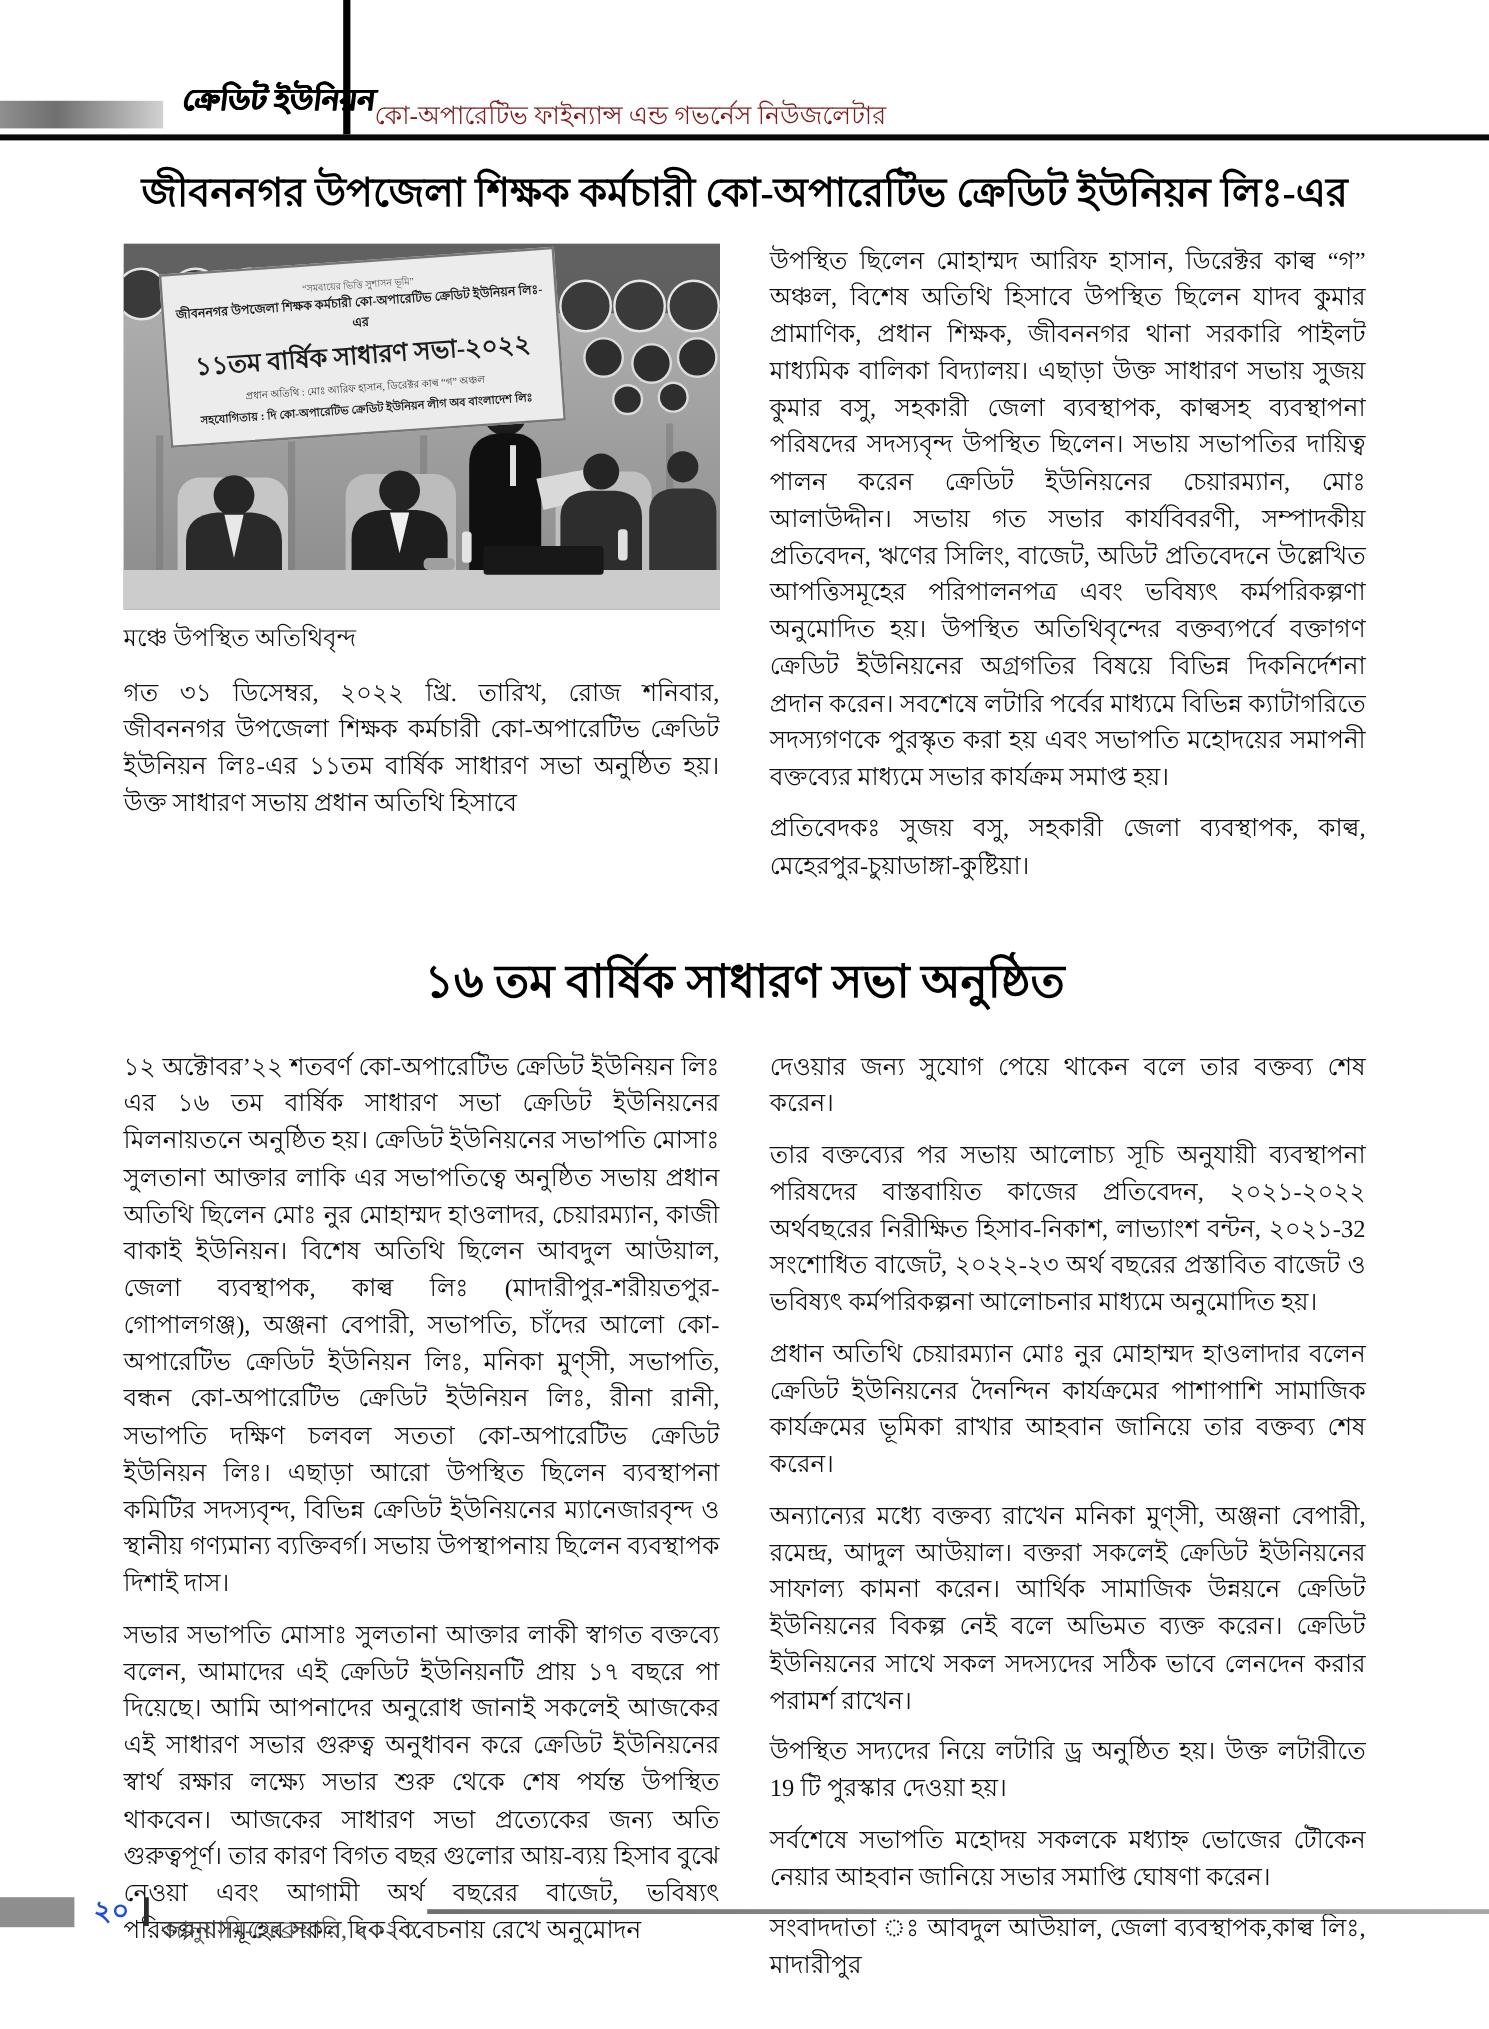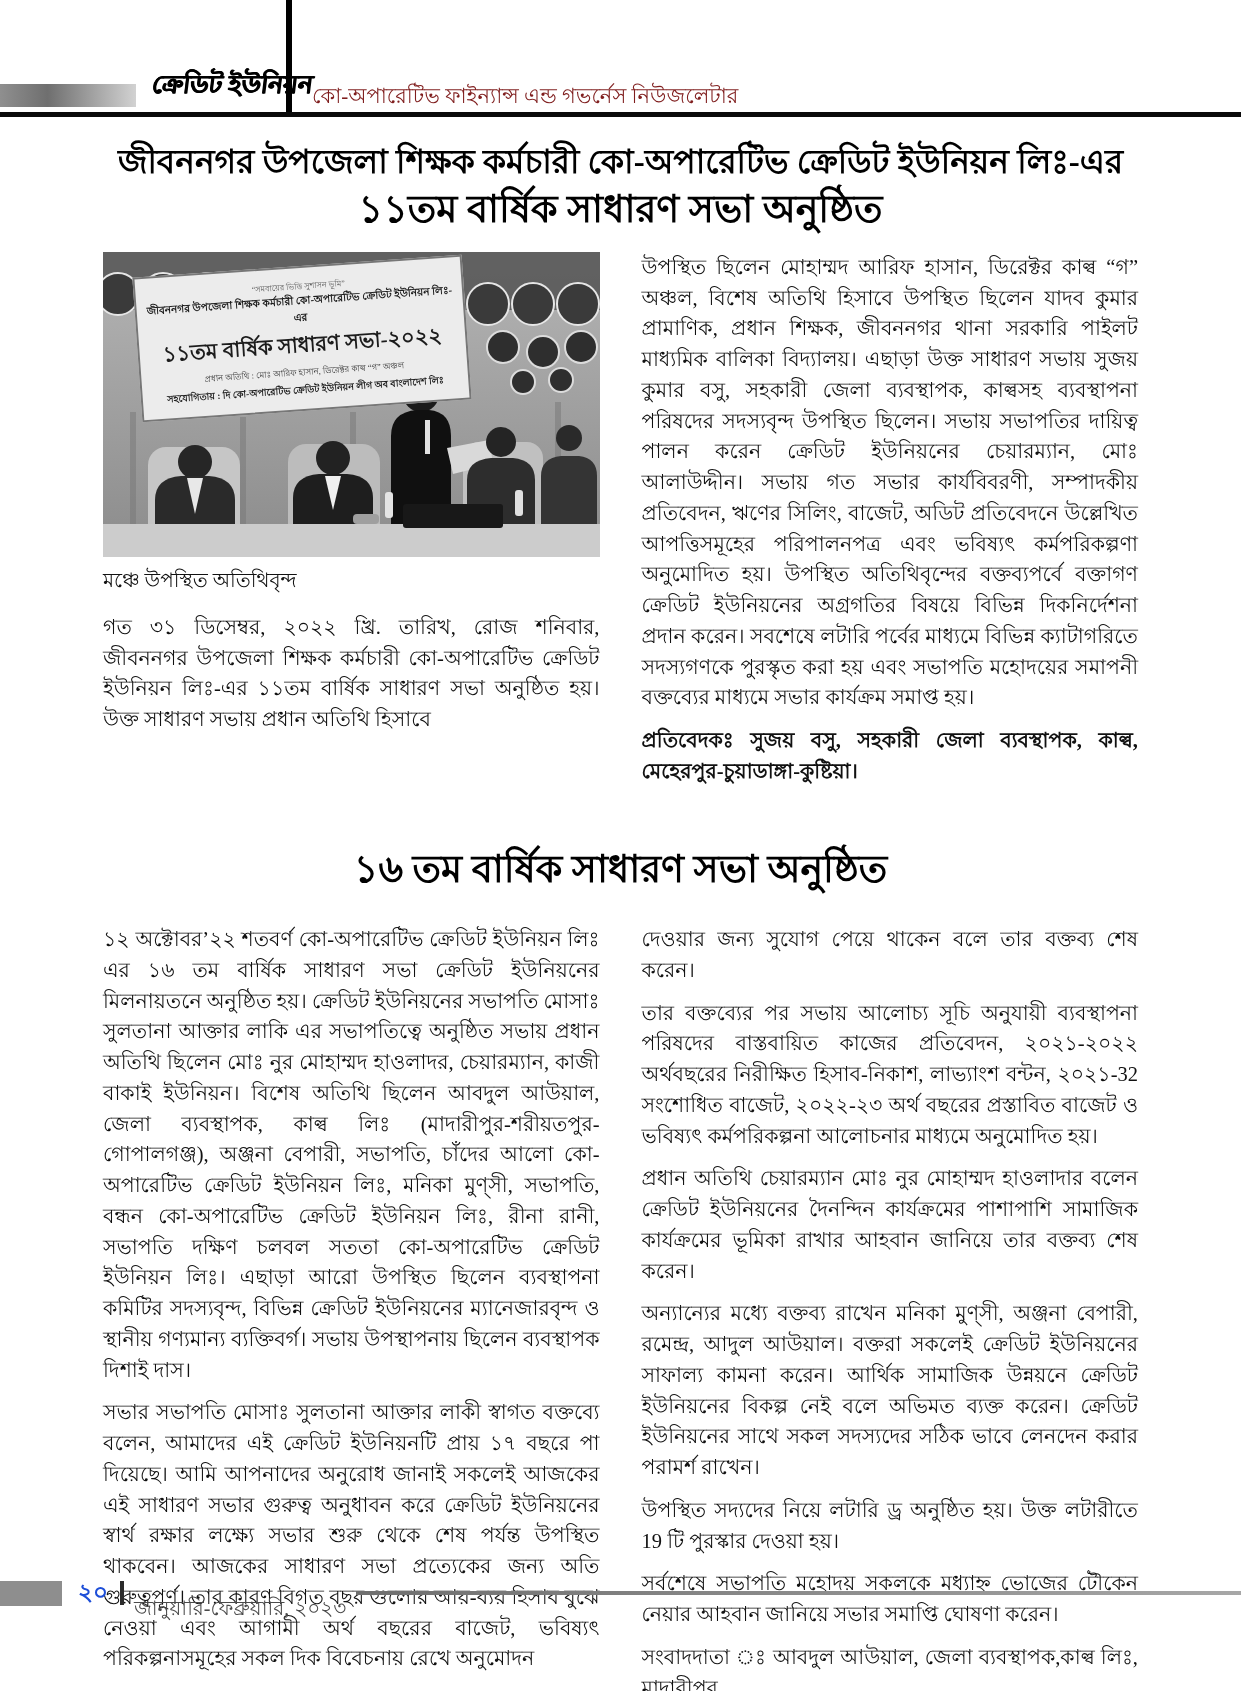--- a/index.html
+++ b/index.html
@@ -36,21 +36,21 @@
   .headline{ text-align:center; font-weight:700; color:#000; }
   .headline .l1{font-size:33px;line-height:1.35;}
   .headline .l2{font-size:38px;line-height:1.3;}
   .hl-1{margin-top:22px;}
   .hl-2{margin-top:46px;}
   
   .content{width:1035px;margin:0 auto;}
   .cols{display:grid;grid-template-columns:1fr 1fr;column-gap:42px;margin-top:18px;}
   .bodytext{font-size:20.5px;line-height:1.5;text-align:justify;}
   .bodytext p{margin:0 0 12px 0;}
-  .reporter{font-weight:700;}
+  .reporter{font-weight:400;}
   
   .photo{
     position:relative;width:100%;height:305px;background:#9a9a9a;overflow:hidden;
   }
   .photo svg{position:absolute;left:0;top:0;}
   .banner{
     position:absolute;left:34px;top:14px;width:330px;height:145px;
     background:#ececec;border:2px solid #777;
     transform:rotate(-4deg);
     display:flex;flex-direction:column;align-items:center;justify-content:center;
@@ -82,21 +82,20 @@
     <div class="mast-grad"></div>
     <div class="mast-logo">ক্রেডিট ইউনিয়ন</div>
     <div class="mast-vbar"></div>
     <div class="mast-sub">কো-অপারেটিভ ফাইন্যান্স এন্ড গভর্নেস নিউজলেটার</div>
     <div class="mast-rule"></div>
   </div>
 
   <div class="content">
     <div class="headline hl-1">
       <div class="l1">জীবননগর উপজেলা শিক্ষক কর্মচারী কো-অপারেটিভ ক্রেডিট ইউনিয়ন লিঃ-এর</div>
-      <div class="l2">১১তম বার্ষিক সাধারণ সভা অনুষ্ঠিত</div>
     </div>
 
     <div class="cols">
 
       <div>
         <div class="photo">
           <svg width="497" height="305" viewBox="0 0 497 305">
             <defs>
               <linearGradient id="g1" x1="0" y1="0" x2="0" y2="1">
                 <stop offset="0" stop-color="#b5b5b5"></stop>

